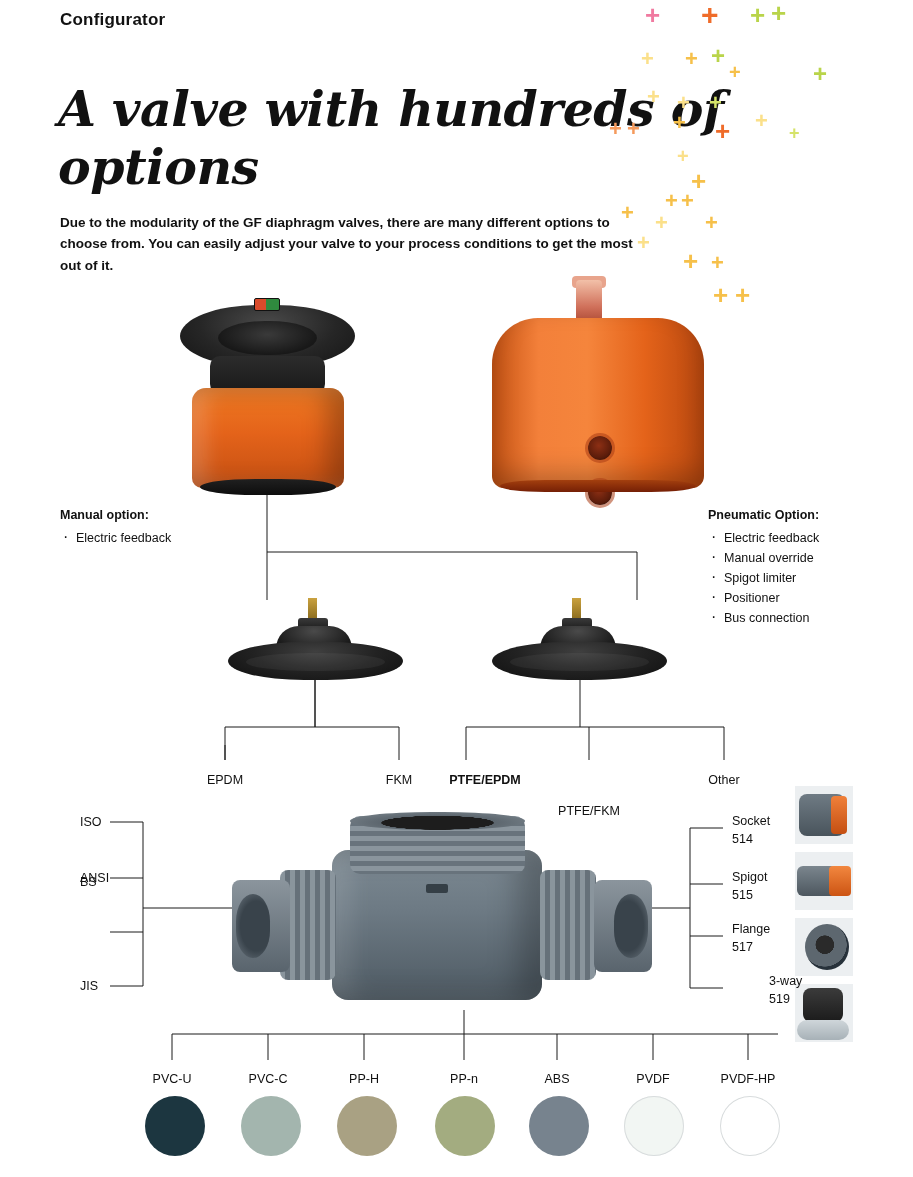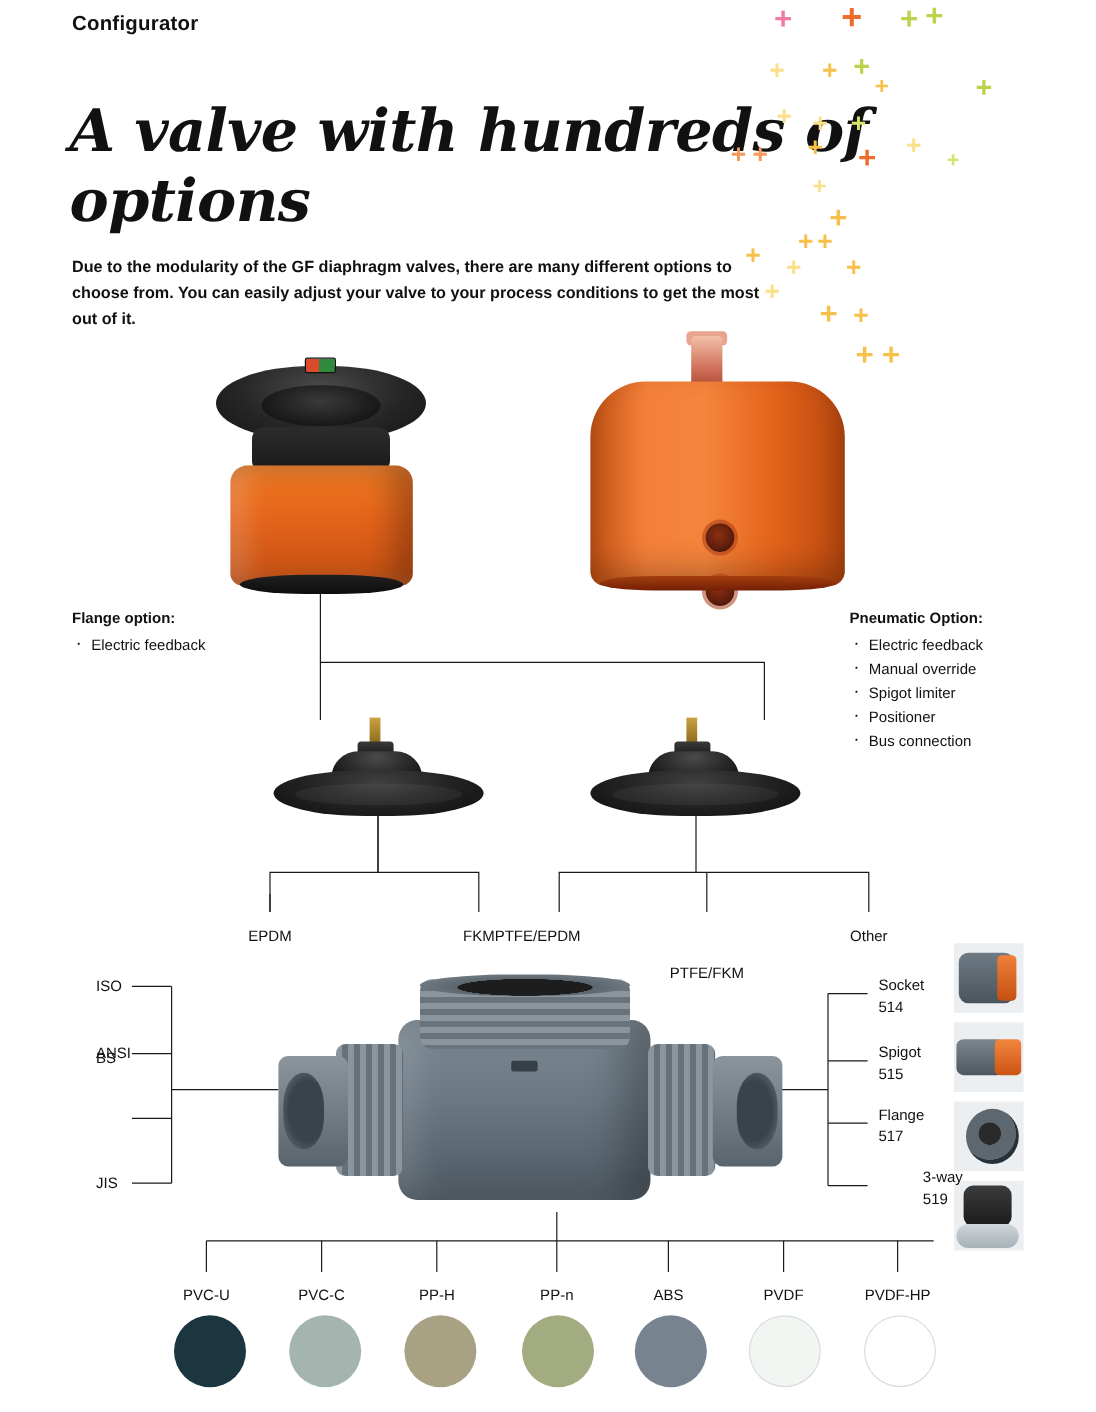--- a/index.html
+++ b/index.html
@@ -535,40 +535,40 @@
     <div class="th-spigot"></div>
   </div>
 <div class="thumb t3">
     <div class="th-flange"></div>
   </div>
 <div class="thumb t4">
     <div class="th-3way"></div>
   </div>
 
 <div class="opt-block" style="left:60px; top:508px; width:200px;">
-  <div class="opt-title">Flange option:</div>
+  <div class="opt-title">Manual option:</div>
   <ul class="opt-list">
     <li>Electric feedback</li>
   </ul>
 </div>
 
 <div class="opt-block" style="left:708px; top:508px; width:200px;">
   <div class="opt-title">Pneumatic Option:</div>
   <ul class="opt-list">
     <li>Electric feedback</li>
     <li>Manual override</li>
     <li>Spigot limiter</li>
     <li>Positioner</li>
     <li>Bus connection</li>
   </ul>
 </div>
 
 <div class="tick-label center" style="left:225px; top:773px;">EPDM</div>
 <div class="tick-label center" style="left:399px; top:773px;">FKM</div>
-<div class="tick-label center" style="left:448px; top:773px;">PTFE/EPDM</div>
+<div class="tick-label center" style="left:485px; top:773px;font-weight:bold;">PTFE/EPDM</div>
 <div class="tick-label center" style="left:589px; top:804px;">PTFE/FKM</div>
 <div class="tick-label center" style="left:724px; top:773px;">Other</div>
 
 <div class="side-label" style="left:80px; top:815px;">ISO</div>
 <div class="side-label" style="left:80px; top:871px;">ANSI</div>
 <div class="side-label" style="left:80px; top:875px;">BS</div>
 <div class="side-label" style="left:80px; top:979px;">JIS</div>
 
 <div class="conn-label" style="left:732px; top:812px;">
   <div>Socket</div>

